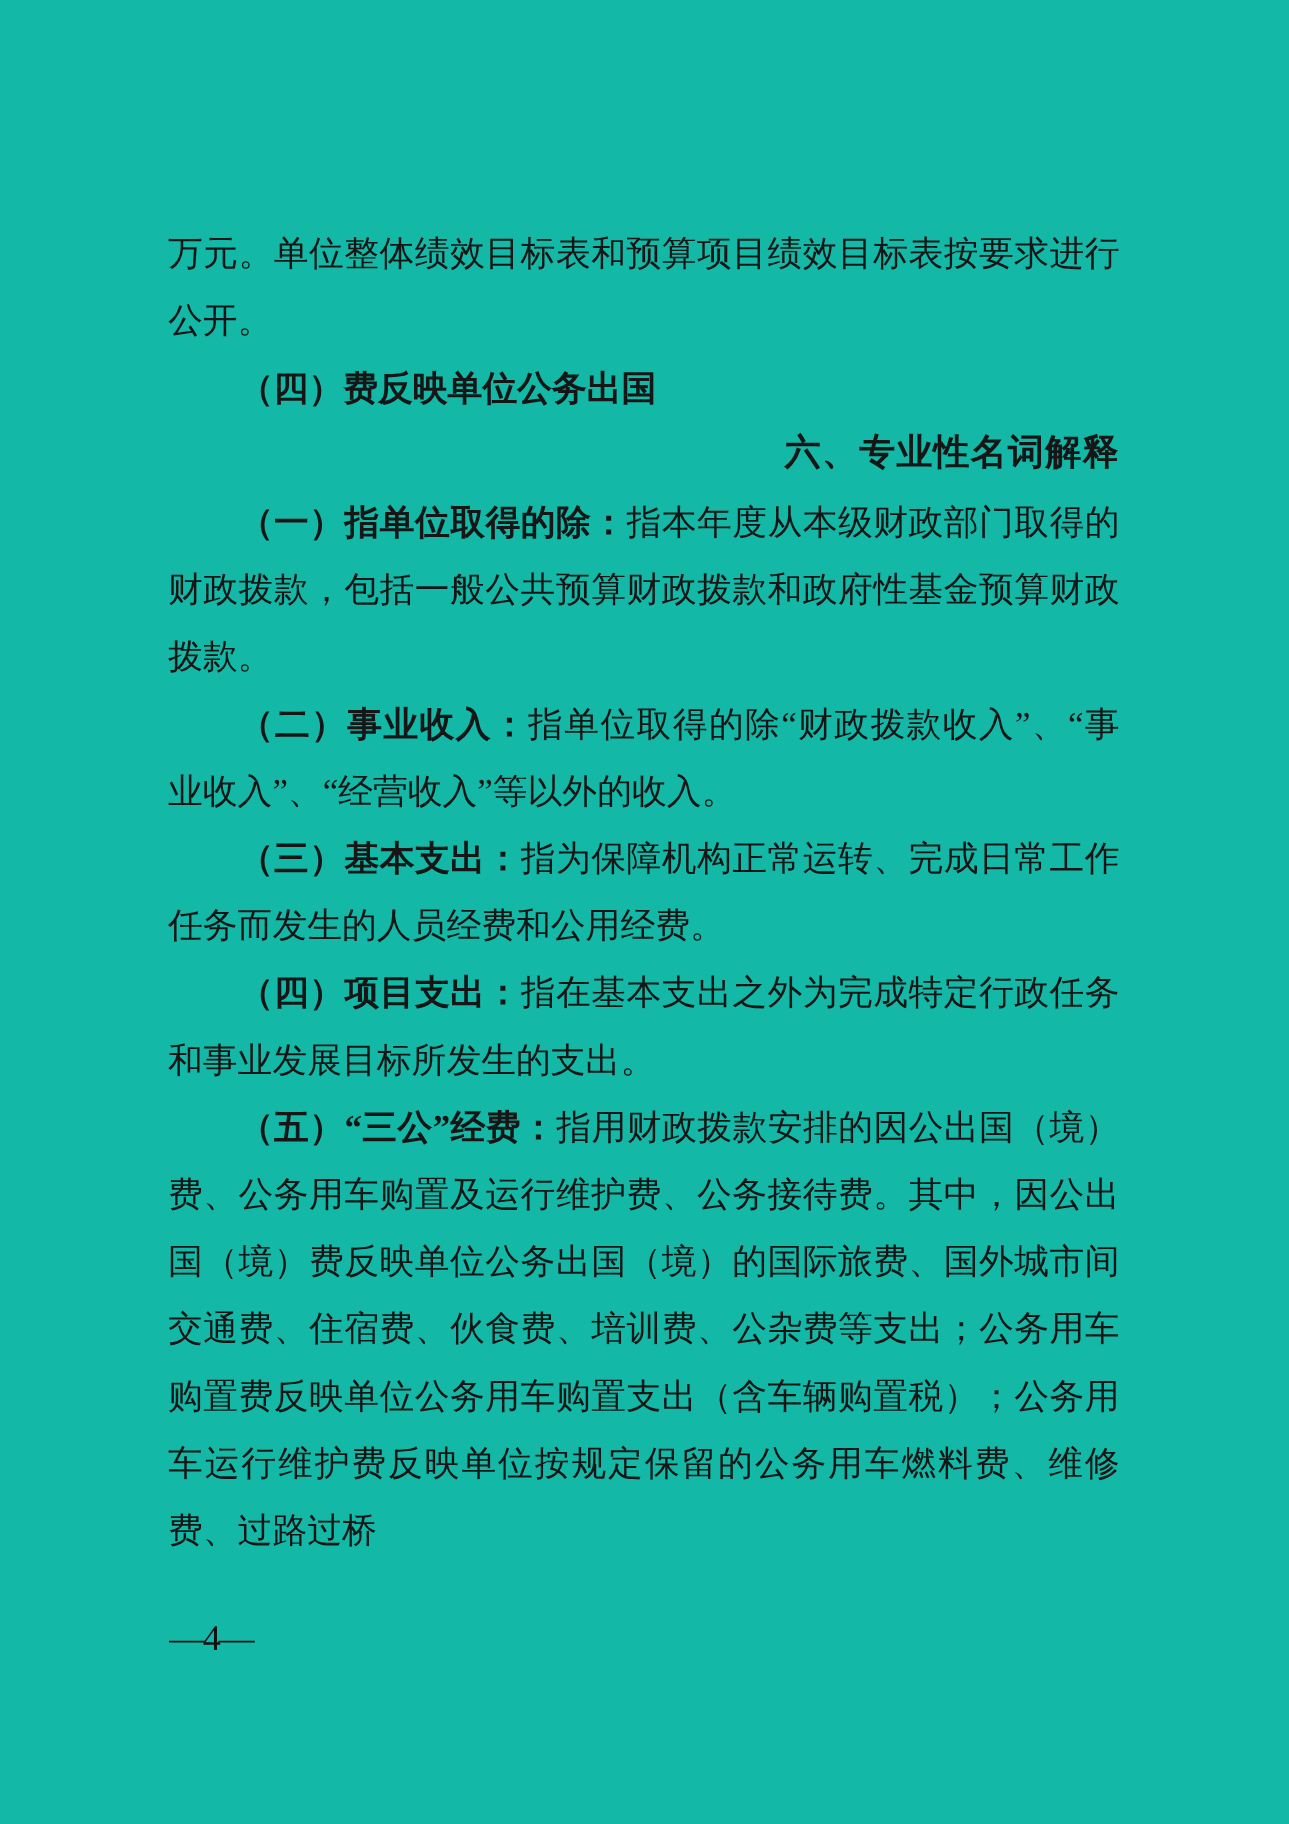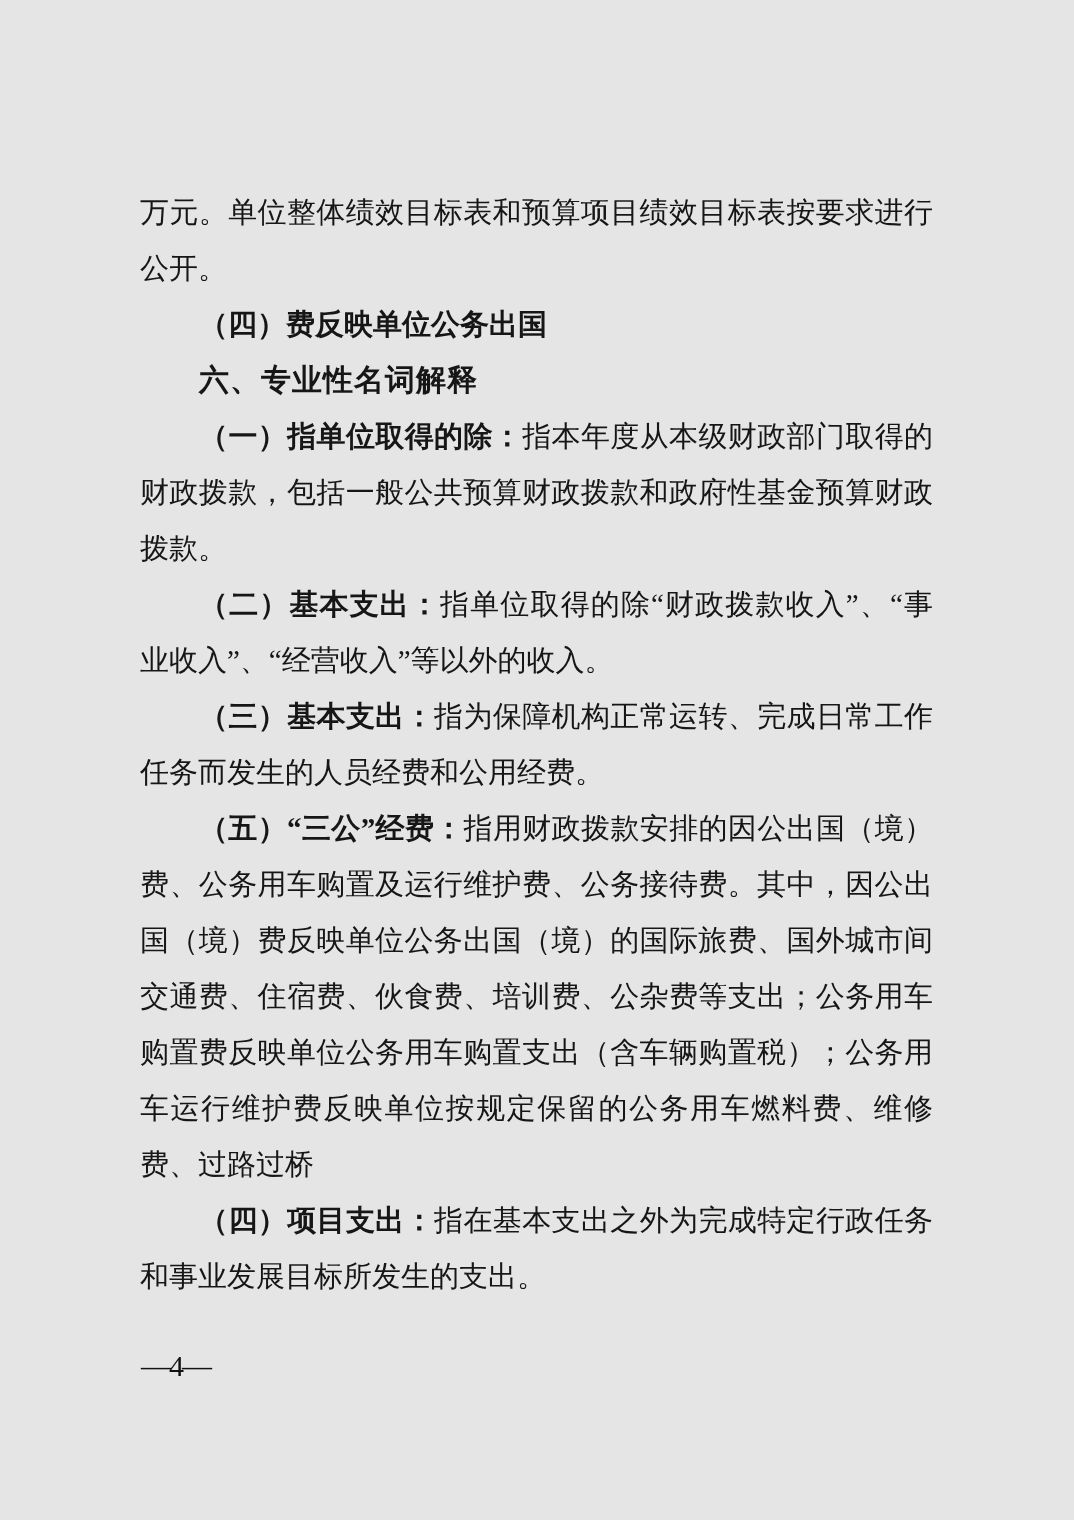--- a/index.html
+++ b/index.html
@@ -5,21 +5,21 @@
   * { box-sizing: border-box; }
   html, body {
     margin: 0;
     padding: 0;
     background: #ffffff;
   }
   .page {
     position: relative;
     width: 1074px;
     height: 1520px;
-    background: #e5e5e5;
+    background: #14b8a6;
     overflow: hidden;
   }
   .content {
     position: absolute;
     left: 140px;
     top: 184px;
     width: 793px;
   }
   p.para {
     margin: 0;
@@ -28,24 +28,24 @@
     font-size: 29px;
     line-height: 56px;
     color: #161616;
     text-align: justify;
     text-justify: inter-character;
     word-break: break-all;
   }
   p.para.indent { text-indent: 59px; }
   p.para.subheading { font-weight: bold; }
   p.para.heading {
-    font-family: Liberation Serif, serif;
+    font-family: Liberation Mono, monospace;
     font-weight: bold;
     font-size: 30px;
-    text-align: left;
+    text-align: right;
     letter-spacing: 1px;
   }
   .para b { font-weight: bold; }
   .footer {
     position: absolute;
     left: 141px;
     top: 1346px;
     font-family: "Liberation Serif", "DejaVu Serif", serif;
     font-size: 30px;
     line-height: 40px;
@@ -55,19 +55,19 @@
 </style>
 </head>
 <body>
 
 <div class="page">
   <div class="content">
       <p class="para body">万元。单位整体绩效目标表和预算项目绩效目标表按要求进行公开。</p>
       <p class="para subheading indent">（四）费反映单位公务出国</p>
       <p class="para heading indent">六、专业性名词解释</p>
       <p class="para body indent"><b>（一）指单位取得的除：</b><span>指本年度从本级财政部门取得的财政拨款，包括一般公共预算财政拨款和政府性基金预算财政拨款。</span></p>
-      <p class="para body indent"><b>（二）基本支出：</b><span>指单位取得的除“财政拨款收入”、“事业收入”、“经营收入”等以外的收入。</span></p>
+      <p class="para body indent"><b>（二）事业收入：</b><span>指单位取得的除“财政拨款收入”、“事业收入”、“经营收入”等以外的收入。</span></p>
       <p class="para body indent"><b>（三）基本支出：</b><span>指为保障机构正常运转、完成日常工作任务而发生的人员经费和公用经费。</span></p>
+      <p class="para body indent"><b>（四）项目支出：</b><span>指在基本支出之外为完成特定行政任务和事业发展目标所发生的支出。</span></p>
       <p class="para body indent"><b>（五）“三公”经费：</b><span>指用财政拨款安排的因公出国（境）费、公务用车购置及运行维护费、公务接待费。其中，因公出国（境）费反映单位公务出国（境）的国际旅费、国外城市间交通费、住宿费、伙食费、培训费、公杂费等支出；公务用车购置费反映单位公务用车购置支出（含车辆购置税）；公务用车运行维护费反映单位按规定保留的公务用车燃料费、维修费、过路过桥</span></p>
-      <p class="para body indent"><b>（四）项目支出：</b><span>指在基本支出之外为完成特定行政任务和事业发展目标所发生的支出。</span></p>
     </div>
   <div class="footer">—4—</div>
 </div>
 
 </body></html>

